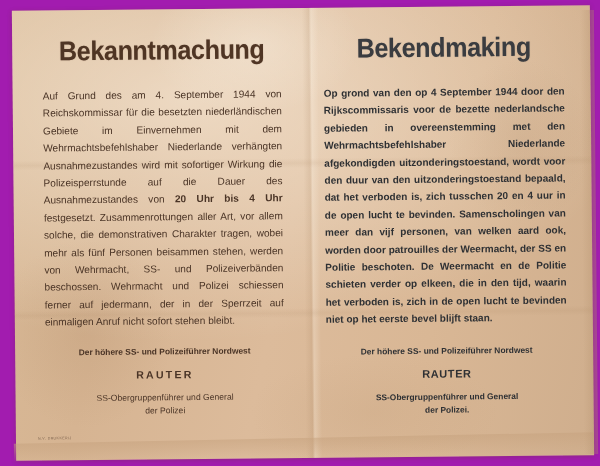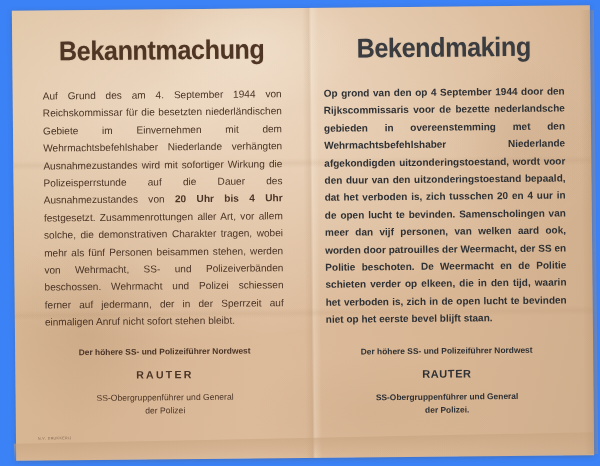--- a/index.html
+++ b/index.html
@@ -6,21 +6,21 @@
     margin: 0;
     padding: 0;
     background: #ffffff;
   }
 
   #stage {
     position: relative;
     width: 600px;
     height: 466px;
     overflow: hidden;
-    background: #3b82f6;
+    background: #a21caf;
     font-family: "Liberation Sans", sans-serif;
   }
 
   
   .paper {
     position: absolute;
     left: 14px;
     top: 8px;
     width: 578px;
     height: 450px;

